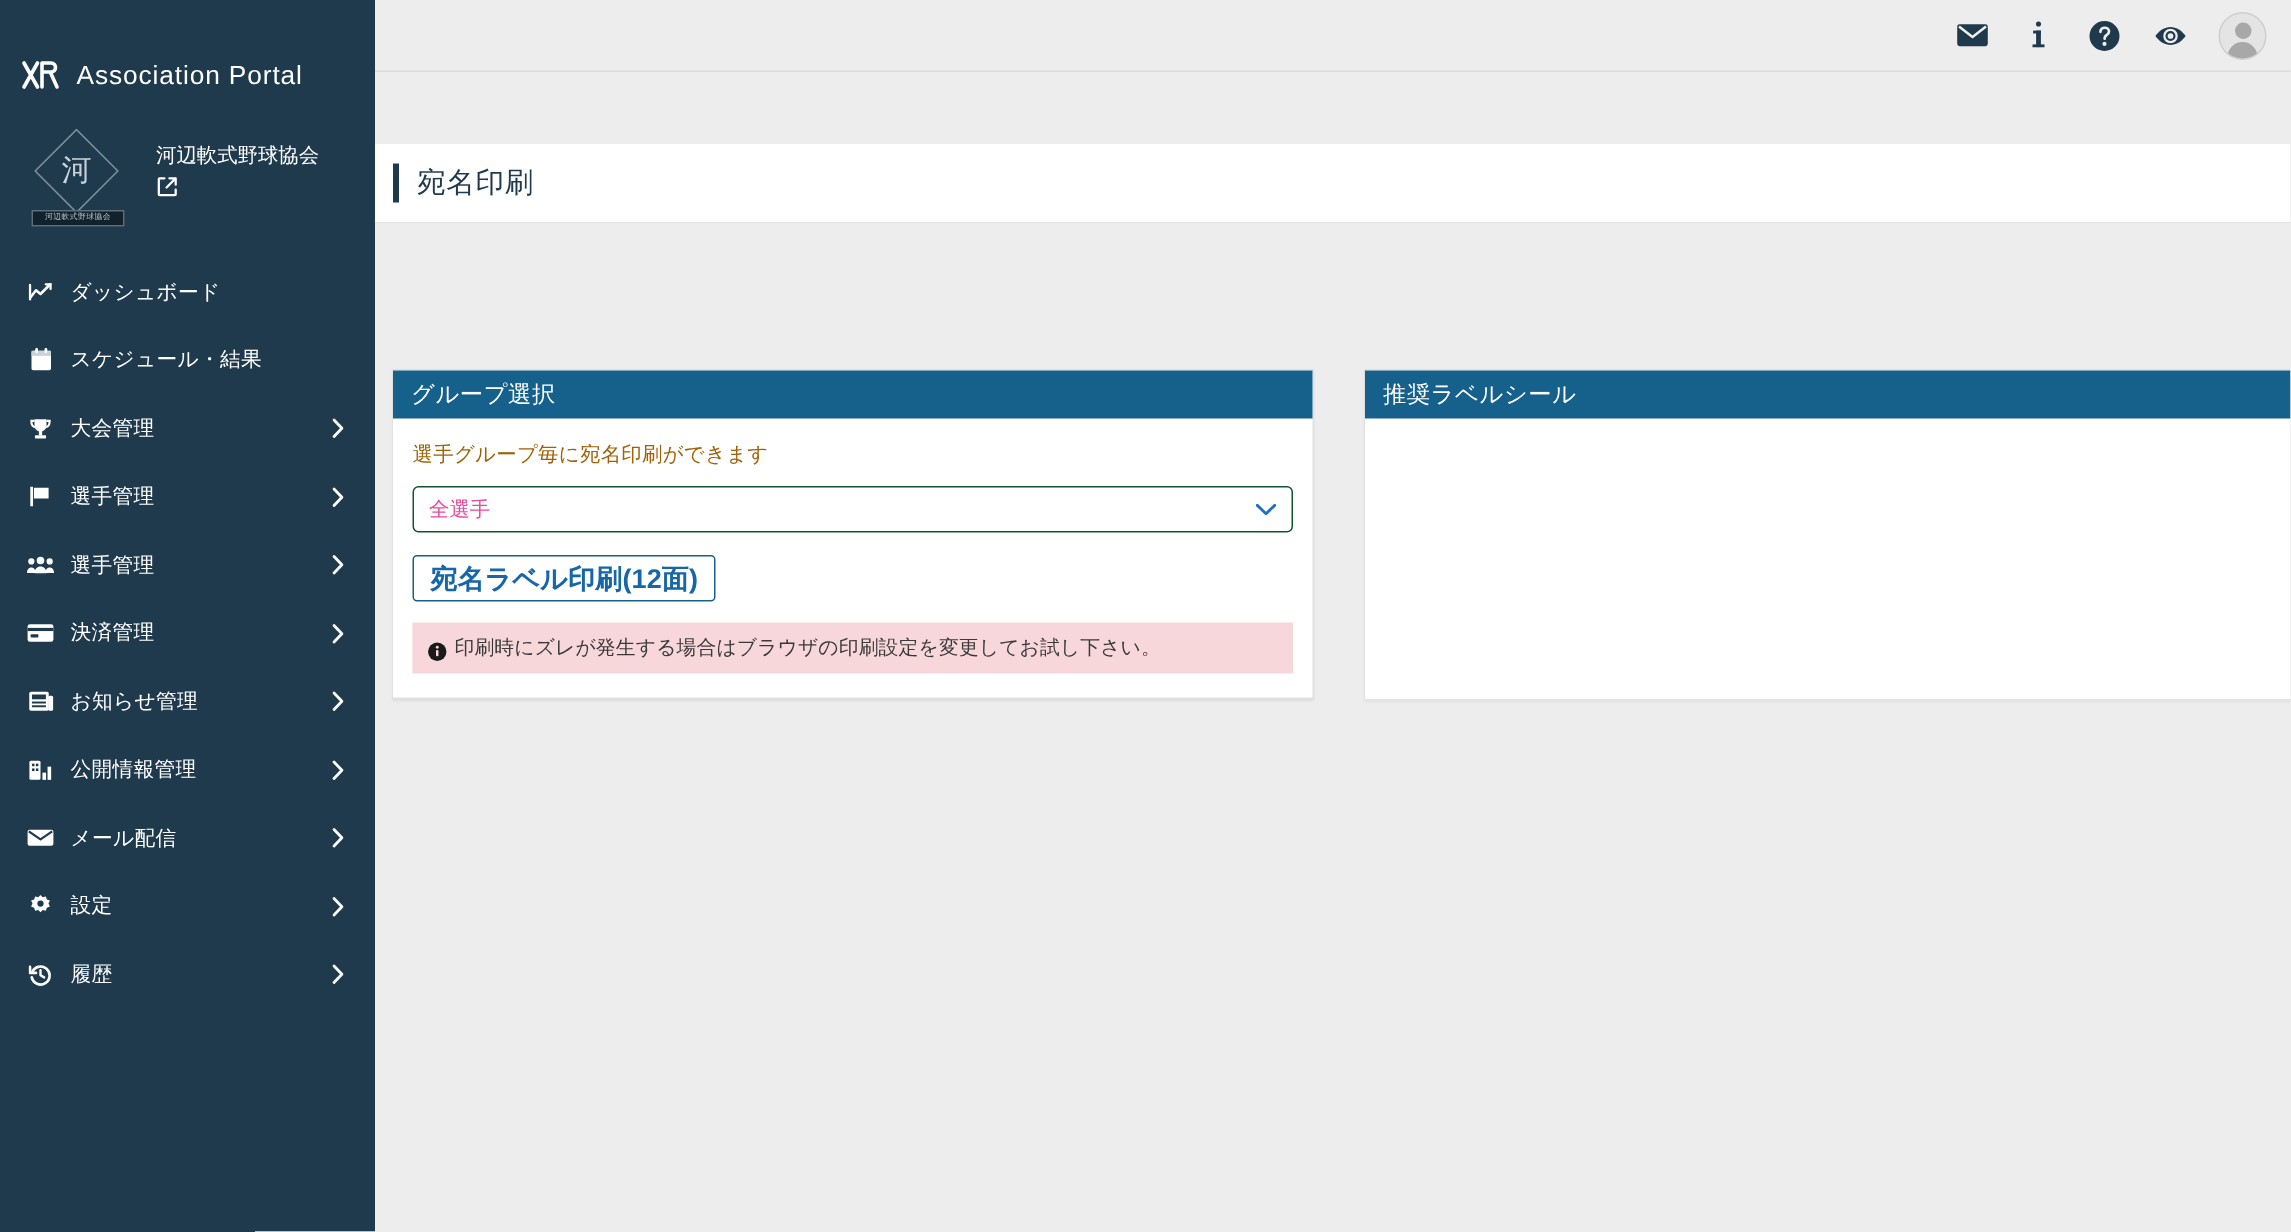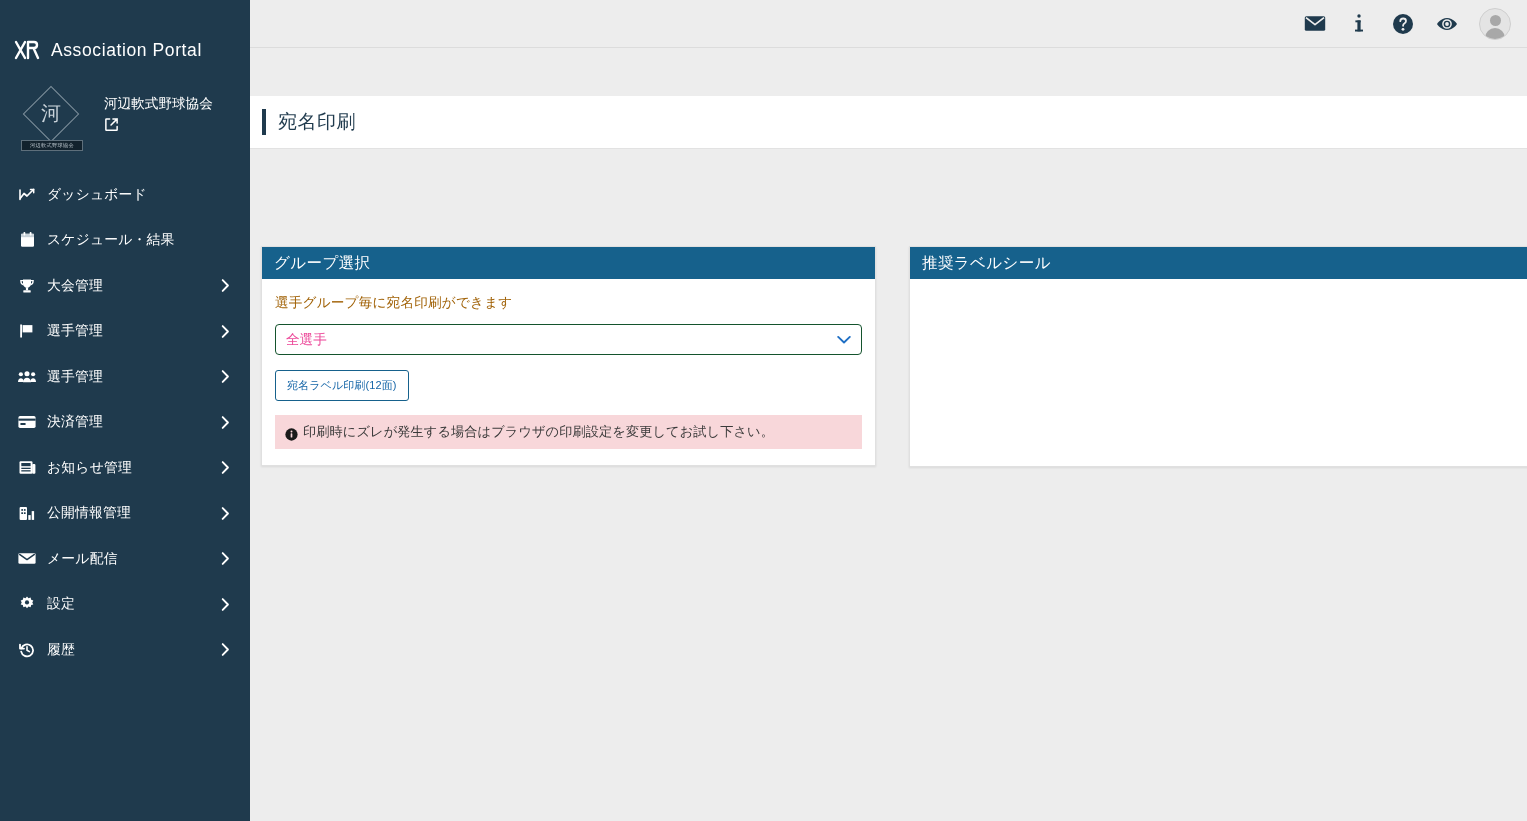--- a/index.html
+++ b/index.html
@@ -299,22 +299,22 @@
   .btn-outline {
     display: inline-flex;
     align-items: center;
     justify-content: center;
     height: 31px;
     padding: 0 11px;
     border: 1.6px solid #16618c;
     border-radius: 3px;
     background: #ffffff;
     color: #1666a8;
-    font-size: 11px;
-    font-weight: 400;
+    font-size: 18px;
+    font-weight: 700;
     cursor: pointer;
     font-family: inherit;
     letter-spacing: .1px;
   }
 
   .alert {
     margin-top: 14px;
     background: #f8d7da;
     color: #3a3a3a;
     font-size: 13.2px;

